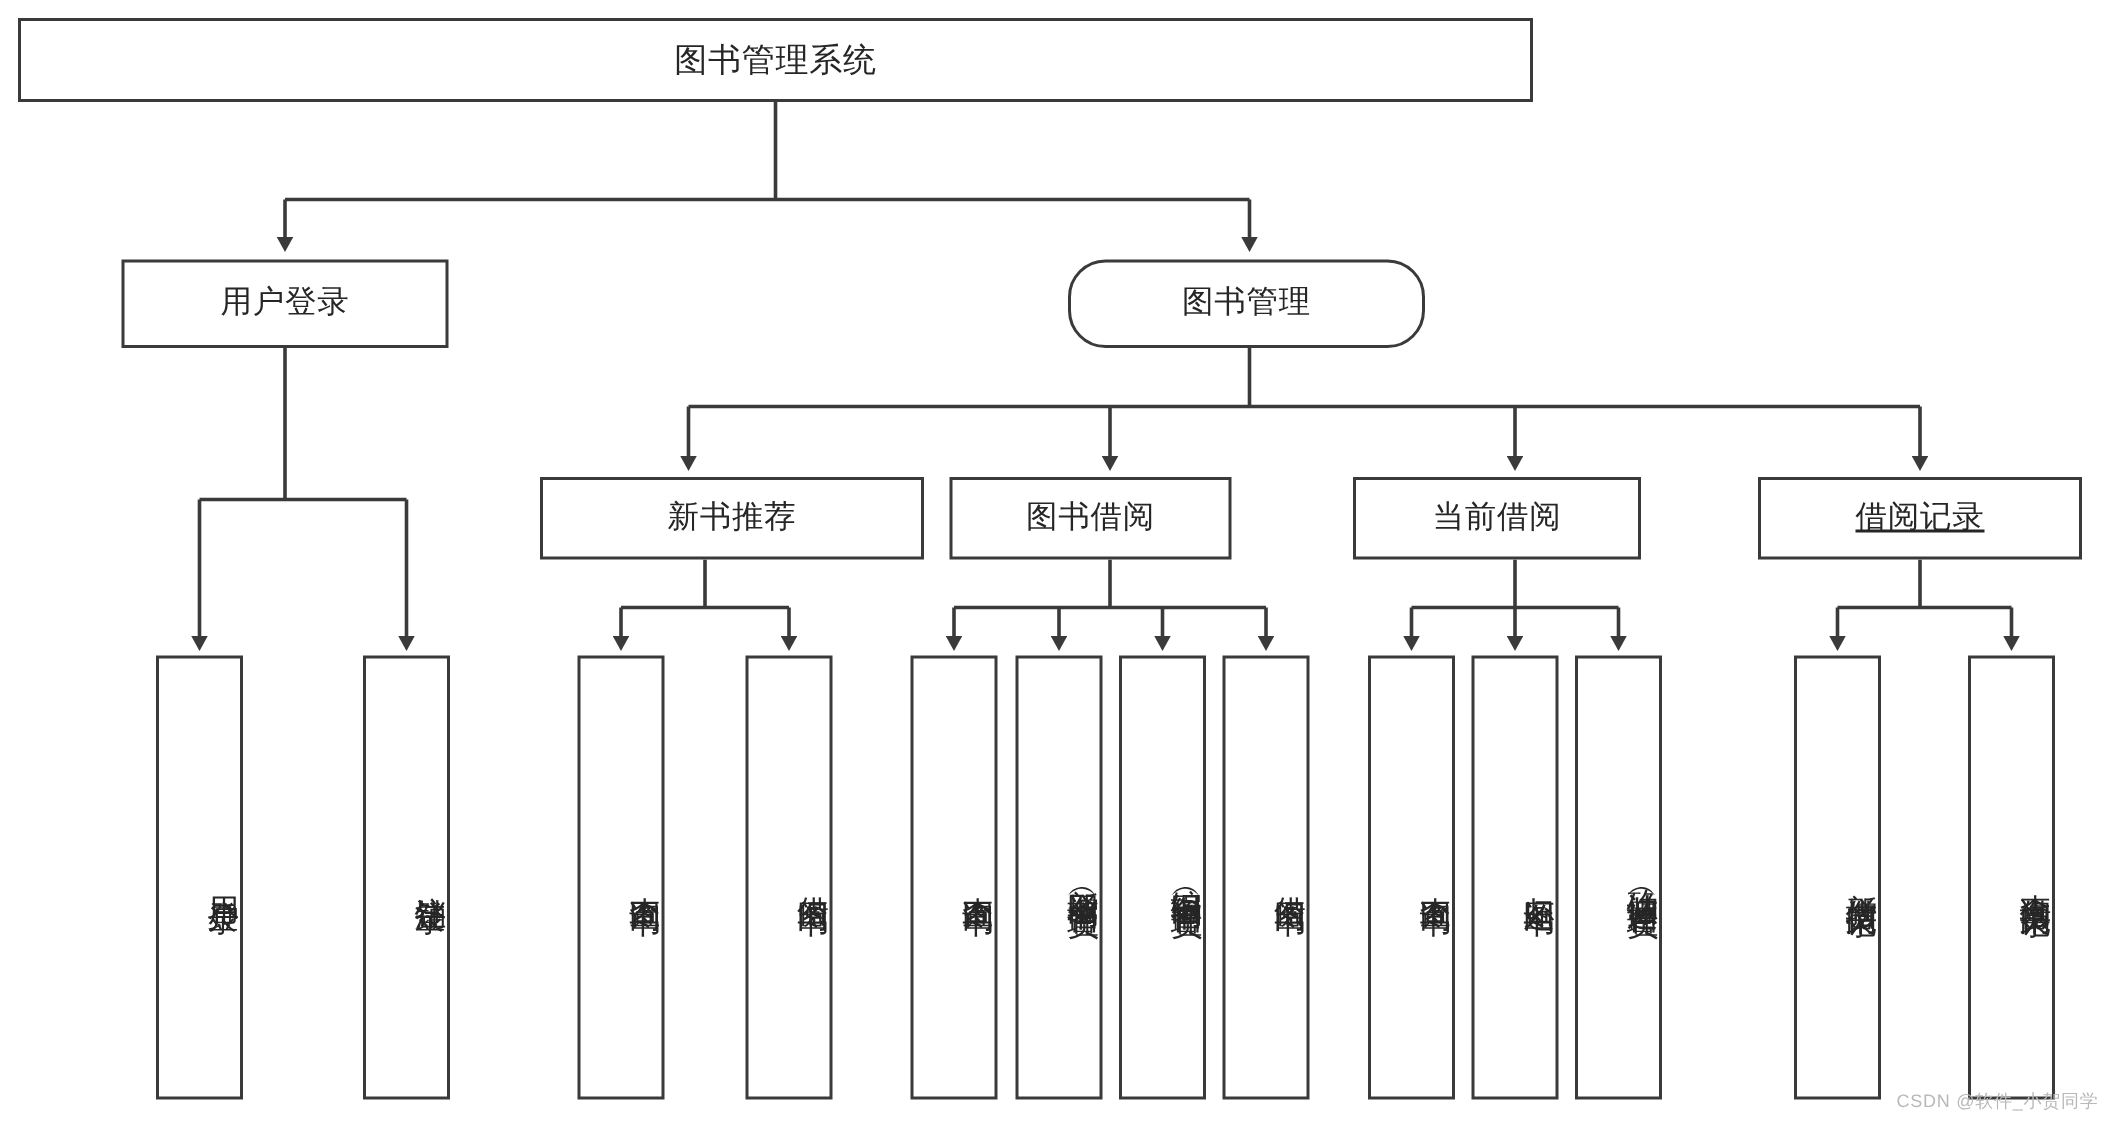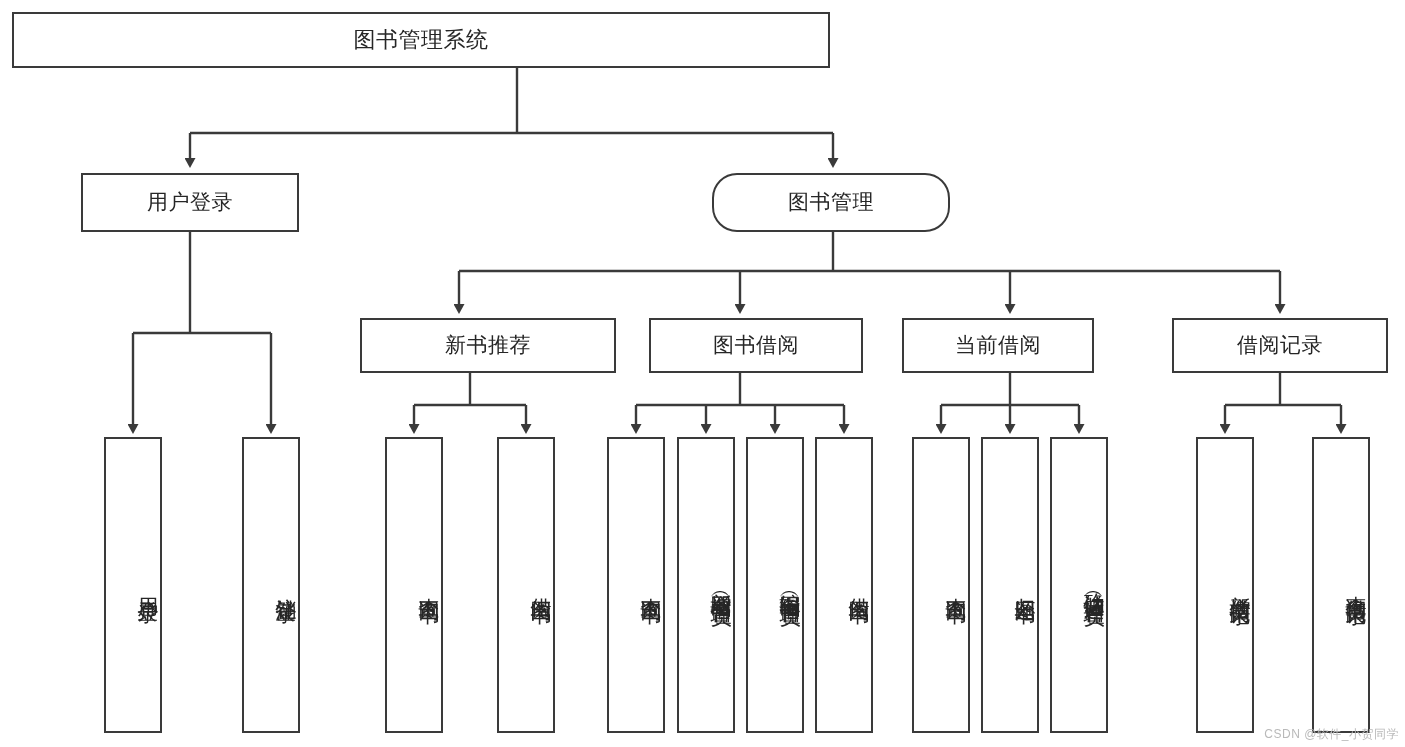--- a/index.html
+++ b/index.html
@@ -116,41 +116,41 @@
       <path d="M1010,405 L1010,425" marker-end="url(#arrow)"></path>
       <path d="M1079,405 L1079,425" marker-end="url(#arrow)"></path>
 
       <path d="M1280,373 L1280,405"></path>
       <path d="M1225,405 L1341,405"></path>
       <path d="M1225,405 L1225,425" marker-end="url(#arrow)"></path>
       <path d="M1341,405 L1341,425" marker-end="url(#arrow)"></path>
     </g>
   </svg>
 
-  <div class="node horiz root" style="left:12px; top:12px; width:818px; height:56px;">
+  <div class="node horiz root" style="left:12px; top:12px; width:1010px; height:56px;">
     <span>图书管理系统</span>
   </div>
 
   <div class="node horiz" style="left:81px; top:173px; width:218px; height:59px;">
     <span>用户登录</span>
   </div>
   <div class="node horiz" style="left:712px; top:173px; width:238px; height:59px;border-radius:25px;">
     <span>图书管理</span>
   </div>
 
   <div class="node horiz" style="left:360px; top:318px; width:256px; height:55px;">
     <span>新书推荐</span>
   </div>
-  <div class="node horiz" style="left:633px; top:318px; width:214px; height:55px;margin-left:16px;">
+  <div class="node horiz" style="left:633px; top:318px; width:188px; height:55px;">
     <span>图书借阅</span>
   </div>
   <div class="node horiz" style="left:902px; top:318px; width:192px; height:55px;">
     <span>当前借阅</span>
   </div>
-  <div class="node horiz" style="left:1172px; top:318px; width:216px; height:55px;">
+  <div class="node horiz" style="left:1172px; top:318px; width:216px; height:55px;text-decoration:underline;">
     <span>借阅记录</span>
   </div>
 
   <div class="node vert" style="left:104px; top:437px; width:58px; height:296px;">
     <span class="vtext">用户登录</span>
   </div>
   <div class="node vert" style="left:242px; top:437px; width:58px; height:296px;">
     <span class="vtext">注销登录</span>
   </div>
 

